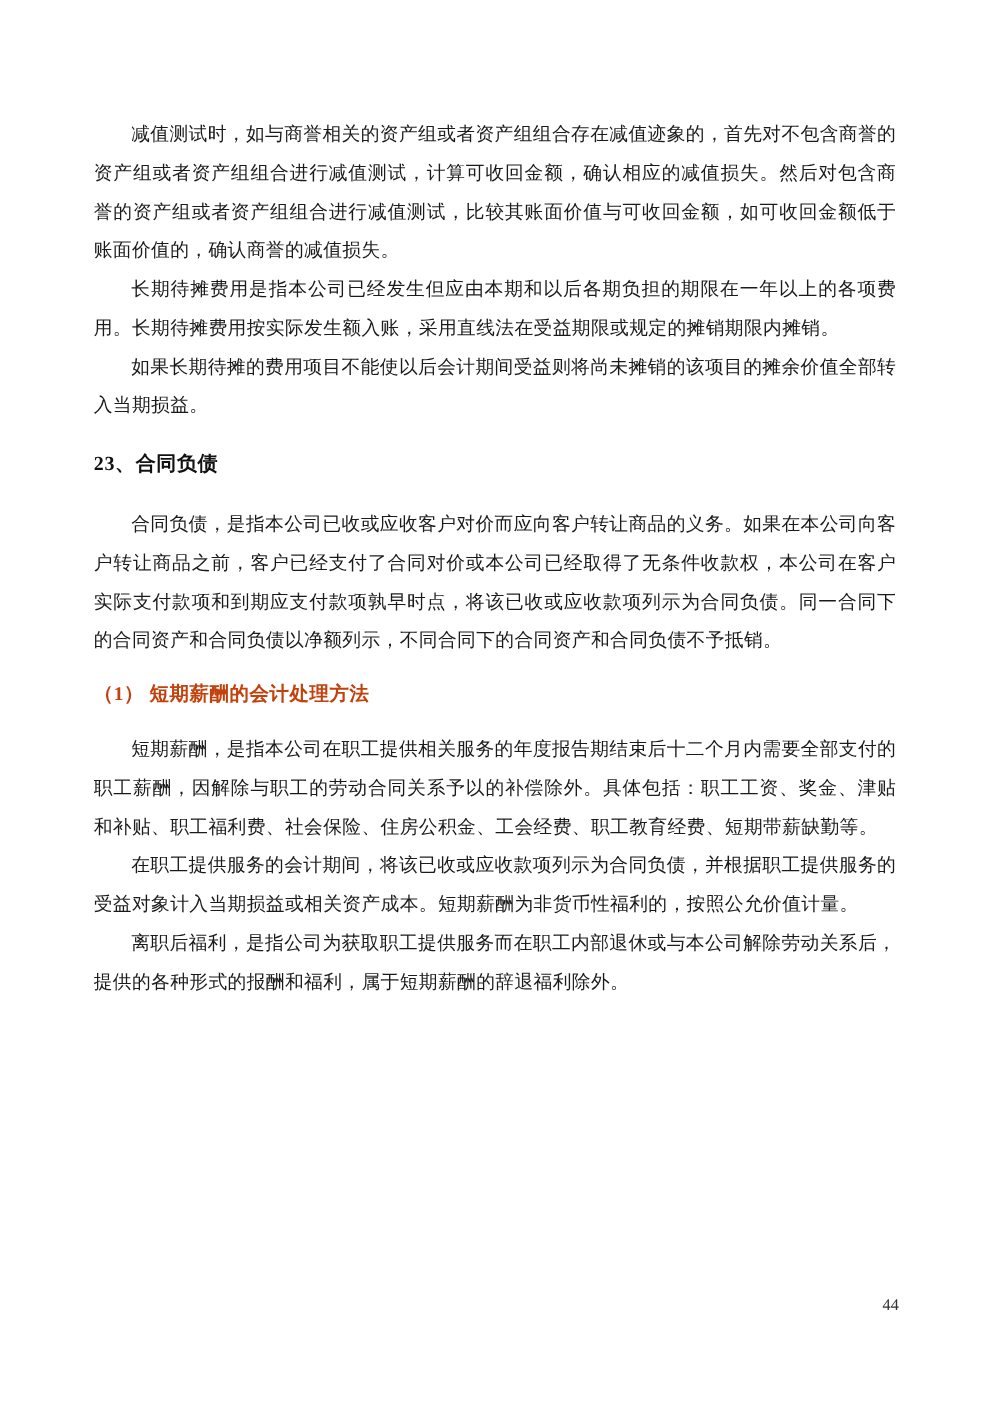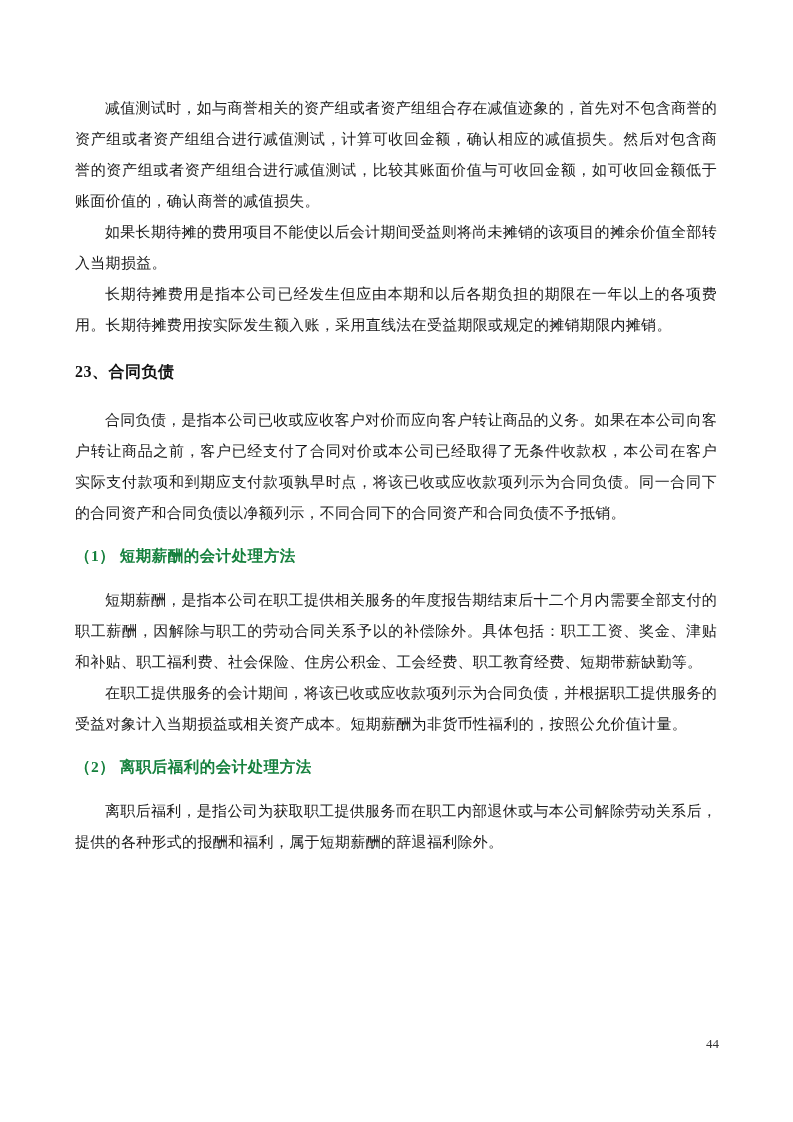--- a/index.html
+++ b/index.html
@@ -39,21 +39,21 @@
     line-height: 22px;
     font-weight: bold;
     color: #111111;
     letter-spacing: 0.5px;
   }
   .content h3 {
     margin: 16px 0 18px 0;
     font-size: 15.5px;
     line-height: 22px;
     font-weight: bold;
-    color: #15803d;
+    color: #c2410c;
     letter-spacing: 0.5px;
   }
   .page-number {
     position: absolute;
     top: 1036px;
     right: 74px;
     font-size: 13px;
     line-height: 16px;
     color: #333333;
     font-family: "Liberation Serif", "DejaVu Serif", serif;
@@ -61,35 +61,34 @@
 </style>
 </head>
 <body>
 
 <div class="page">
   <div class="content">
 
     <p>减值测试时，如与商誉相关的资产组或者资产组组合存在减值迹象的，首先对不包含商誉的资产组或者资产组组合进行减值测试，计算可收回金额，确认相应的减值损失。然后对包含商誉的资产组或者资产组组合进行减值测试，比较其账面价值与可收回金额，如可收回金额低于账面价值的，确认商誉的减值损失。</p>
 
 
+    <p>长期待摊费用是指本公司已经发生但应由本期和以后各期负担的期限在一年以上的各项费用。长期待摊费用按实际发生额入账，采用直线法在受益期限或规定的摊销期限内摊销。</p>
+
     <p>如果长期待摊的费用项目不能使以后会计期间受益则将尚未摊销的该项目的摊余价值全部转入当期损益。</p>
-
-    <p>长期待摊费用是指本公司已经发生但应由本期和以后各期负担的期限在一年以上的各项费用。长期待摊费用按实际发生额入账，采用直线法在受益期限或规定的摊销期限内摊销。</p>
 
     <h2>23、合同负债</h2>
 
     <p>合同负债，是指本公司已收或应收客户对价而应向客户转让商品的义务。如果在本公司向客户转让商品之前，客户已经支付了合同对价或本公司已经取得了无条件收款权，本公司在客户实际支付款项和到期应支付款项孰早时点，将该已收或应收款项列示为合同负债。同一合同下的合同资产和合同负债以净额列示，不同合同下的合同资产和合同负债不予抵销。</p>
 
 
     <h3>（1）  短期薪酬的会计处理方法</h3>
 
     <p>短期薪酬，是指本公司在职工提供相关服务的年度报告期结束后十二个月内需要全部支付的职工薪酬，因解除与职工的劳动合同关系予以的补偿除外。具体包括：职工工资、奖金、津贴和补贴、职工福利费、社会保险、住房公积金、工会经费、职工教育经费、短期带薪缺勤等。</p>
 
     <p>在职工提供服务的会计期间，将该已收或应收款项列示为合同负债，并根据职工提供服务的受益对象计入当期损益或相关资产成本。短期薪酬为非货币性福利的，按照公允价值计量。</p>
 
-    <h3>（2）  离职后福利的会计处理方法</h3>
 
     <p>离职后福利，是指公司为获取职工提供服务而在职工内部退休或与本公司解除劳动关系后，提供的各种形式的报酬和福利，属于短期薪酬的辞退福利除外。</p>
 
   </div>
 
   <div class="page-number">44</div>
 </div>
 
 </body></html>

